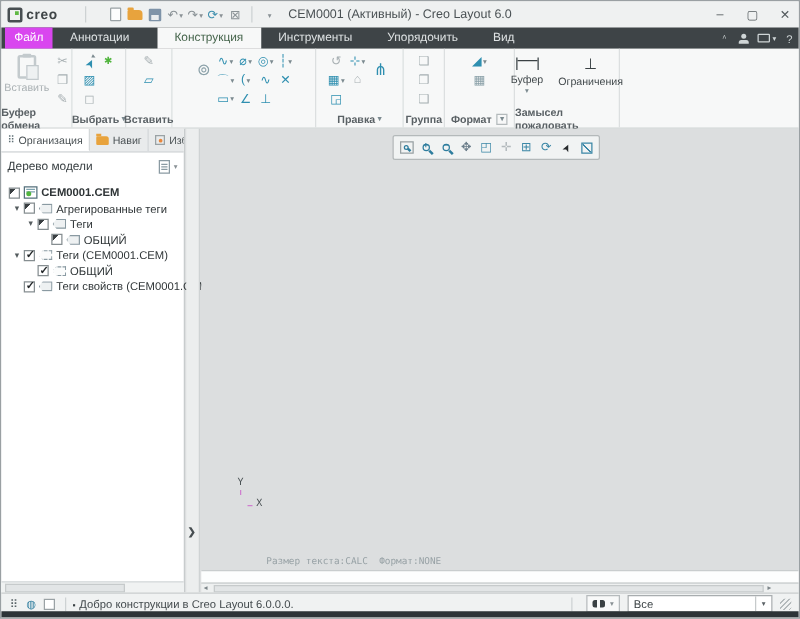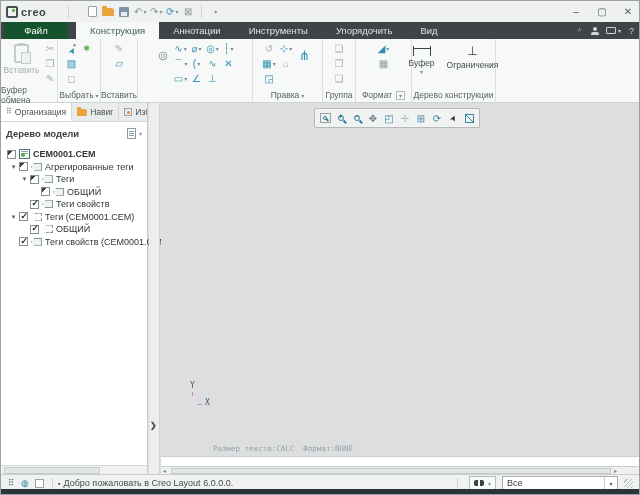--- a/index.html
+++ b/index.html
@@ -18,34 +18,34 @@
   .ic-open{width:12px;height:8px;background:#e8a33d;border-radius:1px 3px 1px 1px;position:relative;}
   .ic-open::before{content:"";position:absolute;left:0;top:-2px;width:5px;height:2px;background:#e8a33d;border-radius:1px 1px 0 0;}
   .ic-save{width:10px;height:10px;background:#7e93a8;border-radius:1px;position:relative;}
   .ic-save::after{content:"";position:absolute;left:2px;bottom:1px;width:6px;height:4px;background:#e8ecee;}
   .ddm{font-size:6px;color:#8a9296;margin-left:1px;}
   .title-text{position:absolute;left:0;right:0;text-align:center;font-size:10px;color:#4a5154;pointer-events:none;}
   .wctl{position:absolute;right:4px;top:0;height:21px;display:flex;align-items:center;gap:12px;}
   .wbtn{font-size:10px;color:#555c5f;width:14px;text-align:center;}
   
   .tabbar{position:absolute;left:0;top:21px;width:100%;height:17px;background:#3e4447;display:flex;align-items:stretch;}
-  .tab-file{margin-left:3px;width:64px;background:#14532d;color:#fff;font-size:9.5px;display:flex;align-items:center;justify-content:center;}
+  .tab-file{margin-left:3px;width:38px;background:#d946ef;color:#fff;font-size:9.5px;display:flex;align-items:center;justify-content:center;}
   .tab{padding:0 14px;color:#dfe3e4;font-size:9.5px;display:flex;align-items:center;}
   .tab.active{background:#f7f8f8;color:#46654c;margin-left:8px;}
   .ribbon-corner{position:absolute;right:5px;top:21px;height:17px;display:flex;align-items:center;gap:8px;}
   .rc-ic{color:#cfd5d6;font-size:9px;}
   .rc-person{width:7px;height:7px;position:relative;}
   .rc-person::before{content:"";position:absolute;left:2px;top:0;width:4px;height:4px;border-radius:50%;background:#cfd5d6;}
   .rc-person::after{content:"";position:absolute;left:0;bottom:-1px;width:8px;height:3px;border-radius:2px 2px 0 0;background:#cfd5d6;}
   .rc-mon{width:10px;height:7px;border:1px solid #cfd5d6;border-radius:1px;}
   
   .ribbon{position:absolute;left:0;top:38px;width:100%;height:64px;background:#f7f8f8;border-bottom:1px solid #cfd3d4;display:flex;}
   .rgroup{display:flex;flex-direction:column;border-right:1px solid #dcdfe0;flex:none;}
   .rg-body{flex:1;display:flex;align-items:flex-start;justify-content:center;padding-top:2px;}
-  .rg-label{height:14px;font-size:8.5px;color:#5a6165;display:flex;align-items:center;justify-content:center;gap:2px;}
+  .rg-label{height:14px;font-size:8.5px;color:#5a6165;display:flex;align-items:center;justify-content:center;gap:2px;font-weight:bold;}
   .gdd::after{content:"▾";font-size:6px;color:#7c8a90;}
   .dlaunch{width:9px;height:9px;border:1px solid #b4babc;font-size:6px;color:#7c8a90;display:flex;align-items:center;justify-content:center;margin-left:2px;}
   .sicon{height:15px;min-width:15px;display:flex;align-items:center;justify-content:center;font-size:10px;color:#2e8fb0;}
   .sicon.gray{color:#a8b0b3;}
   .dd::after{content:"▾";font-size:6px;color:#7c8a90;margin-left:1px;}
   .icol{display:flex;flex-direction:column;align-items:flex-start;}
   .bigbtn{display:flex;flex-direction:column;align-items:center;padding:1px 3px;}
   .bigbtn .blabel{font-size:8.5px;color:#444b4e;margin-top:2px;}
   .bigbtn.disabled .blabel{color:#a9b0b3;}
   .bigdd::after{content:"▾";font-size:6px;color:#7c8a90;display:block;text-align:center;}
@@ -61,21 +61,21 @@
   .leftpanel{position:absolute;left:0;top:0;width:147px;height:100%;background:#fff;border-right:1px solid #c8cccd;}
   .ptabs{height:19px;background:#e9ebec;display:flex;align-items:stretch;border-bottom:1px solid #d4d8d9;overflow:hidden;}
   .ptab{display:flex;align-items:center;gap:3px;padding:0 5px;font-size:8.5px;color:#4a5154;border-right:1px solid #d4d8d9;white-space:nowrap;}
   .ptab.active{background:#fff;border-bottom:1px solid #fff;}
   .ic-org{display:inline-block;font-size:8px;color:#607076;}
   .ic-folder{width:10px;height:7px;background:#e8a33d;border-radius:1px 2px 1px 1px;position:relative;flex:none;}
   .ic-folder::before{content:"";position:absolute;left:0;top:-2px;width:4px;height:2px;background:#e8a33d;}
   .ic-fav{width:8px;height:8px;border:1px solid #9aa2a5;position:relative;flex:none;}
   .ic-fav::after{content:"";position:absolute;left:1.5px;top:1.5px;width:3px;height:3px;border-radius:50%;background:#e8873d;}
   .phead{height:22px;display:flex;align-items:center;padding:0 5px;}
-  .phead .ht{font-size:9.5px;font-weight:bold;color:#3a4144;flex:1;}
+  .phead .ht{font-size:9.5px;font-weight:normal;color:#3a4144;flex:1;}
   .ic-doc{width:9px;height:11px;background:#fff;border:1px solid #8a9aa2;position:relative;}
   .ic-doc::after{content:"";position:absolute;left:1px;top:2px;width:5px;height:1px;background:#8a9aa2;box-shadow:0 2px 0 #8a9aa2,0 4px 0 #8a9aa2;}
   .tree{padding-top:4px;}
   .trow{display:flex;align-items:center;height:12.5px;font-size:9px;color:#2f3537;}
   .trow .tlabel{margin-left:1px;white-space:nowrap;}
   .trow .bold{font-weight:bold;}
   .exp{width:11px;font-size:7px;color:#555c5f;text-align:center;flex:none;}
   .cb{width:9px;height:9px;border:1px solid #868e91;background:#fff;display:inline-block;flex:none;position:relative;}
   .cb.part{background:linear-gradient(135deg,#3a3f42 32%,#fff 33%);}
   .cb.check::after{content:"✓";position:absolute;top:-2.5px;left:0.5px;font-size:9px;color:#24282a;font-weight:bold;}
@@ -162,31 +162,32 @@
           <span class="ddm">▾</span>
         </span>
       <span class="qbtn">
           <span>⊠</span>
         </span>
       <span class="tb-sep"></span>
       <span class="qbtn">
           <span class="ddm">▾</span>
         </span>
     </div>
+    <div class="title-text">CEM0001 (Активный) - Creo Layout 6.0</div>
     <div class="wctl">
       <span class="wbtn">–</span>
       <span class="wbtn">▢</span>
       <span class="wbtn">✕</span>
     </div>
   </div>
 
   <div class="tabbar">
     <div class="tab-file">Файл</div>
+    <div class="tab">Аннотации</div>
     <div class="tab active">Конструкция</div>
-    <div class="tab">Аннотации</div>
     <div class="tab">Инструменты</div>
     <div class="tab">Упорядочить</div>
     <div class="tab">Вид</div>
   </div>
   <div class="ribbon-corner">
     <span class="rc-ic" style="font-size:7px;">＾</span>
     <span class="rc-person"></span>
     <span style="display:flex;align-items:center;gap:2px;">
         <span class="rc-mon"></span>
         <span class="rc-ic" style="font-size:6px;">▾</span>
@@ -308,21 +309,21 @@
       <div class="rg-body" style="gap:6px;">
         <div class="bigbtn bigdd">
           <span class="dim-icon"></span>
           <span class="blabel">Буфер</span>
         </div>
         <div class="bigbtn">
           <span class="con-icon">⊥</span>
           <span class="blabel">Ограничения</span>
         </div>
       </div>
-      <div class="rg-label">Дерево конструкции</div>
+      <div class="rg-label">Замысел пожаловать</div>
     </div>
     <div style="flex:1;border-right:none;"></div>
   </div>
 
   <div class="main">
 
     <div class="leftpanel">
       <div class="ptabs">
         <div class="ptab active">
           <span class="ic-org">⠿</span>
@@ -361,26 +362,20 @@
           <span class="cb part"></span>
           <span class="ic-tag"></span>
           <span class="tlabel">Теги</span>
         </div>
         <div class="trow" style="padding-left:29px;">
           <span class="exp"></span>
           <span class="cb part"></span>
           <span class="ic-tag"></span>
           <span class="tlabel">ОБЩИЙ</span>
         </div>
-        <div class="trow" style="padding-left:18px;">
-          <span class="exp"></span>
-          <span class="cb check"></span>
-          <span class="ic-tag"></span>
-          <span class="tlabel">Теги свойств</span>
-        </div>
         <div class="trow" style="padding-left:7px;">
           <span class="exp">▾</span>
           <span class="cb check"></span>
           <span class="ic-tag open"></span>
           <span class="tlabel">Теги (CEM0001.CEM)</span>
         </div>
         <div class="trow" style="padding-left:18px;">
           <span class="exp"></span>
           <span class="cb check"></span>
           <span class="ic-tag open"></span>
@@ -449,21 +444,21 @@
       <span class="thumb"></span>
       <span class="sarrow" style="right:22px;">▸</span>
     </div>
   </div>
 
   <div class="statusbar">
     <span class="sb-ic" style="margin-left:3px;">⠿</span>
     <span class="sb-ic sb-globe">◍</span>
     <span class="sb-square"></span>
     <span class="sb-sep"></span>
-    <span class="sb-msg"><span class="bullet">▪</span><span>Добро пожаловать в Creo Layout 6.0.0.0.</span></span>
+    <span class="sb-msg"><span class="bullet">▪</span><span>Добро конструкции в Creo Layout 6.0.0.0.</span></span>
     <div class="sb-right">
       <span class="sb-sep"></span>
       <span class="binoc-btn">
         <span class="binoc"></span>
         <span class="ddm">▾</span>
       </span>
       <span class="combo">
         <span class="cval">Все</span>
         <span class="cdd">▾</span>
       </span>

